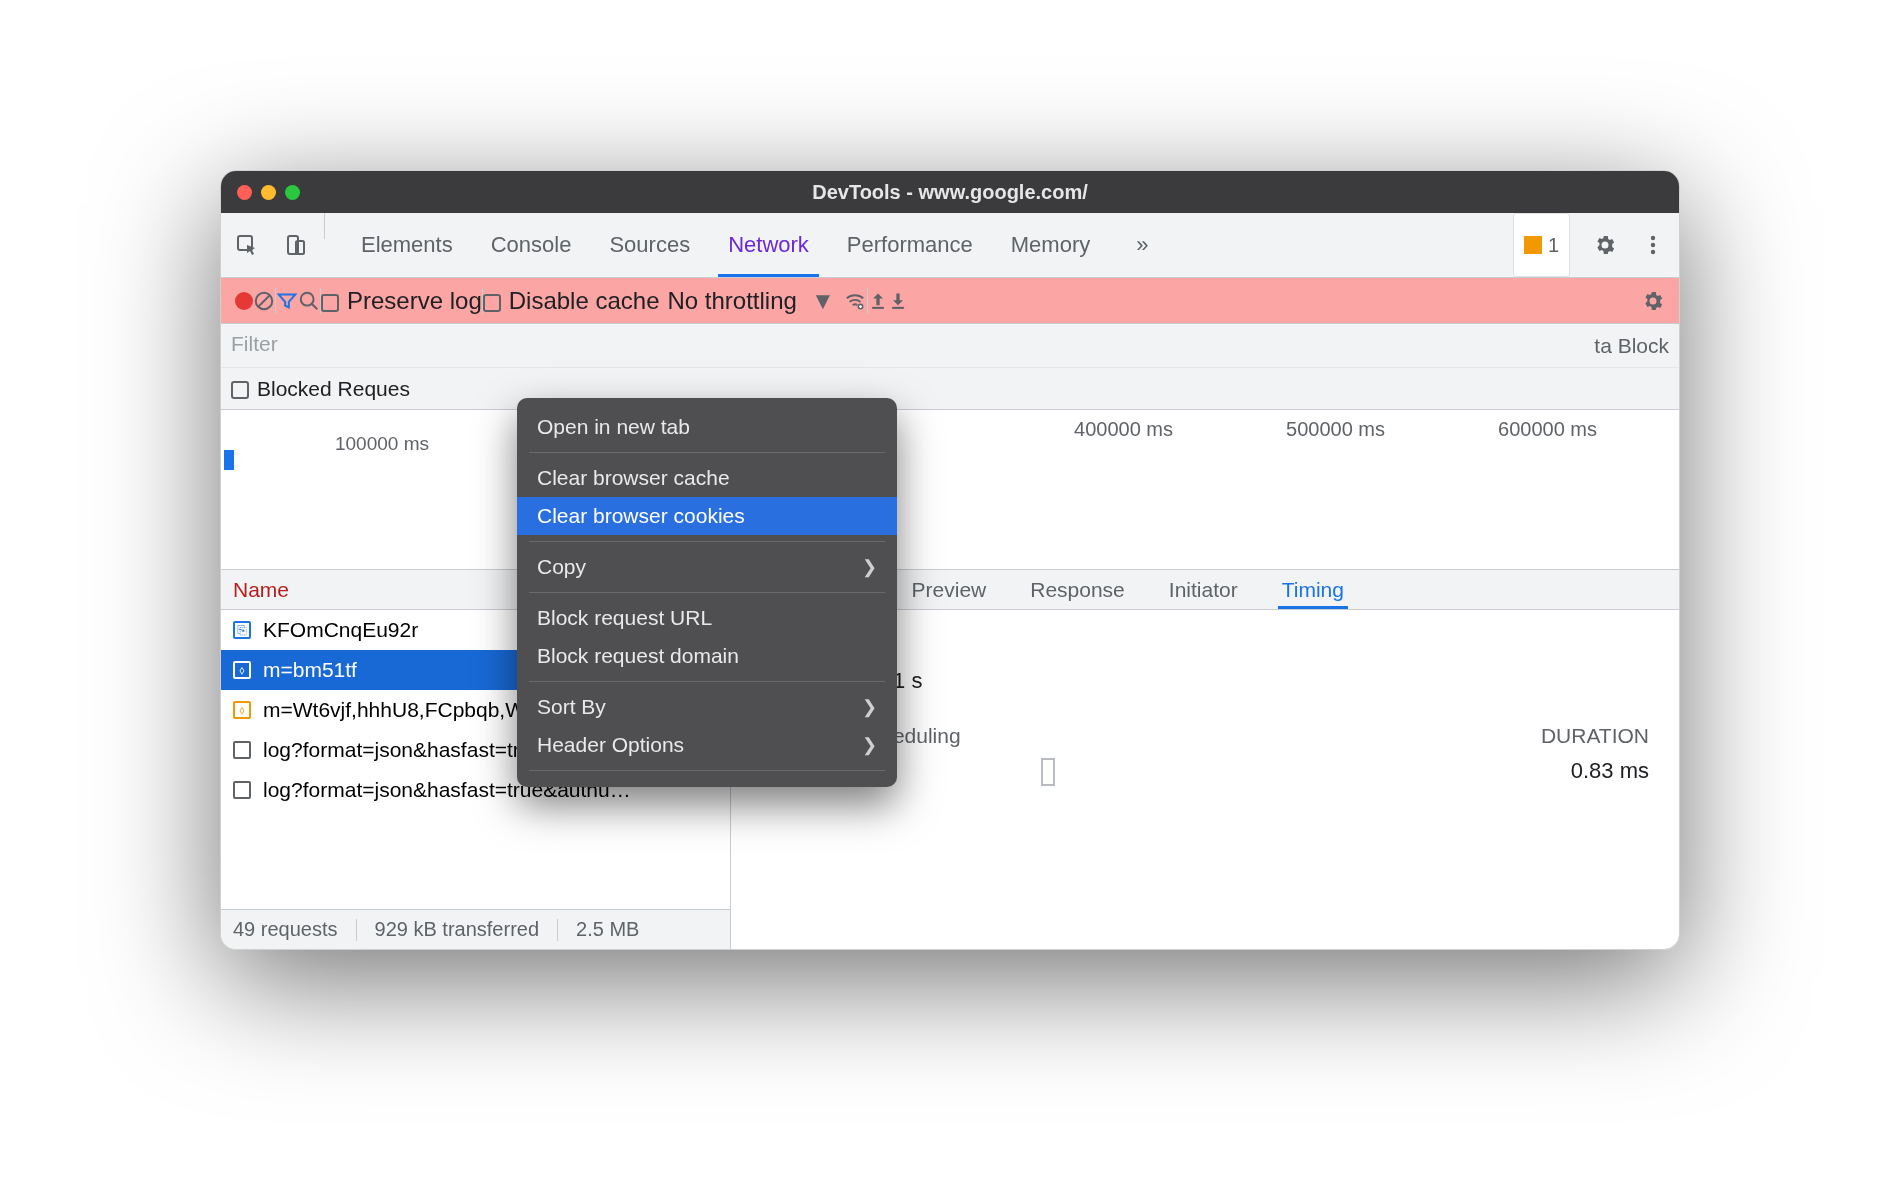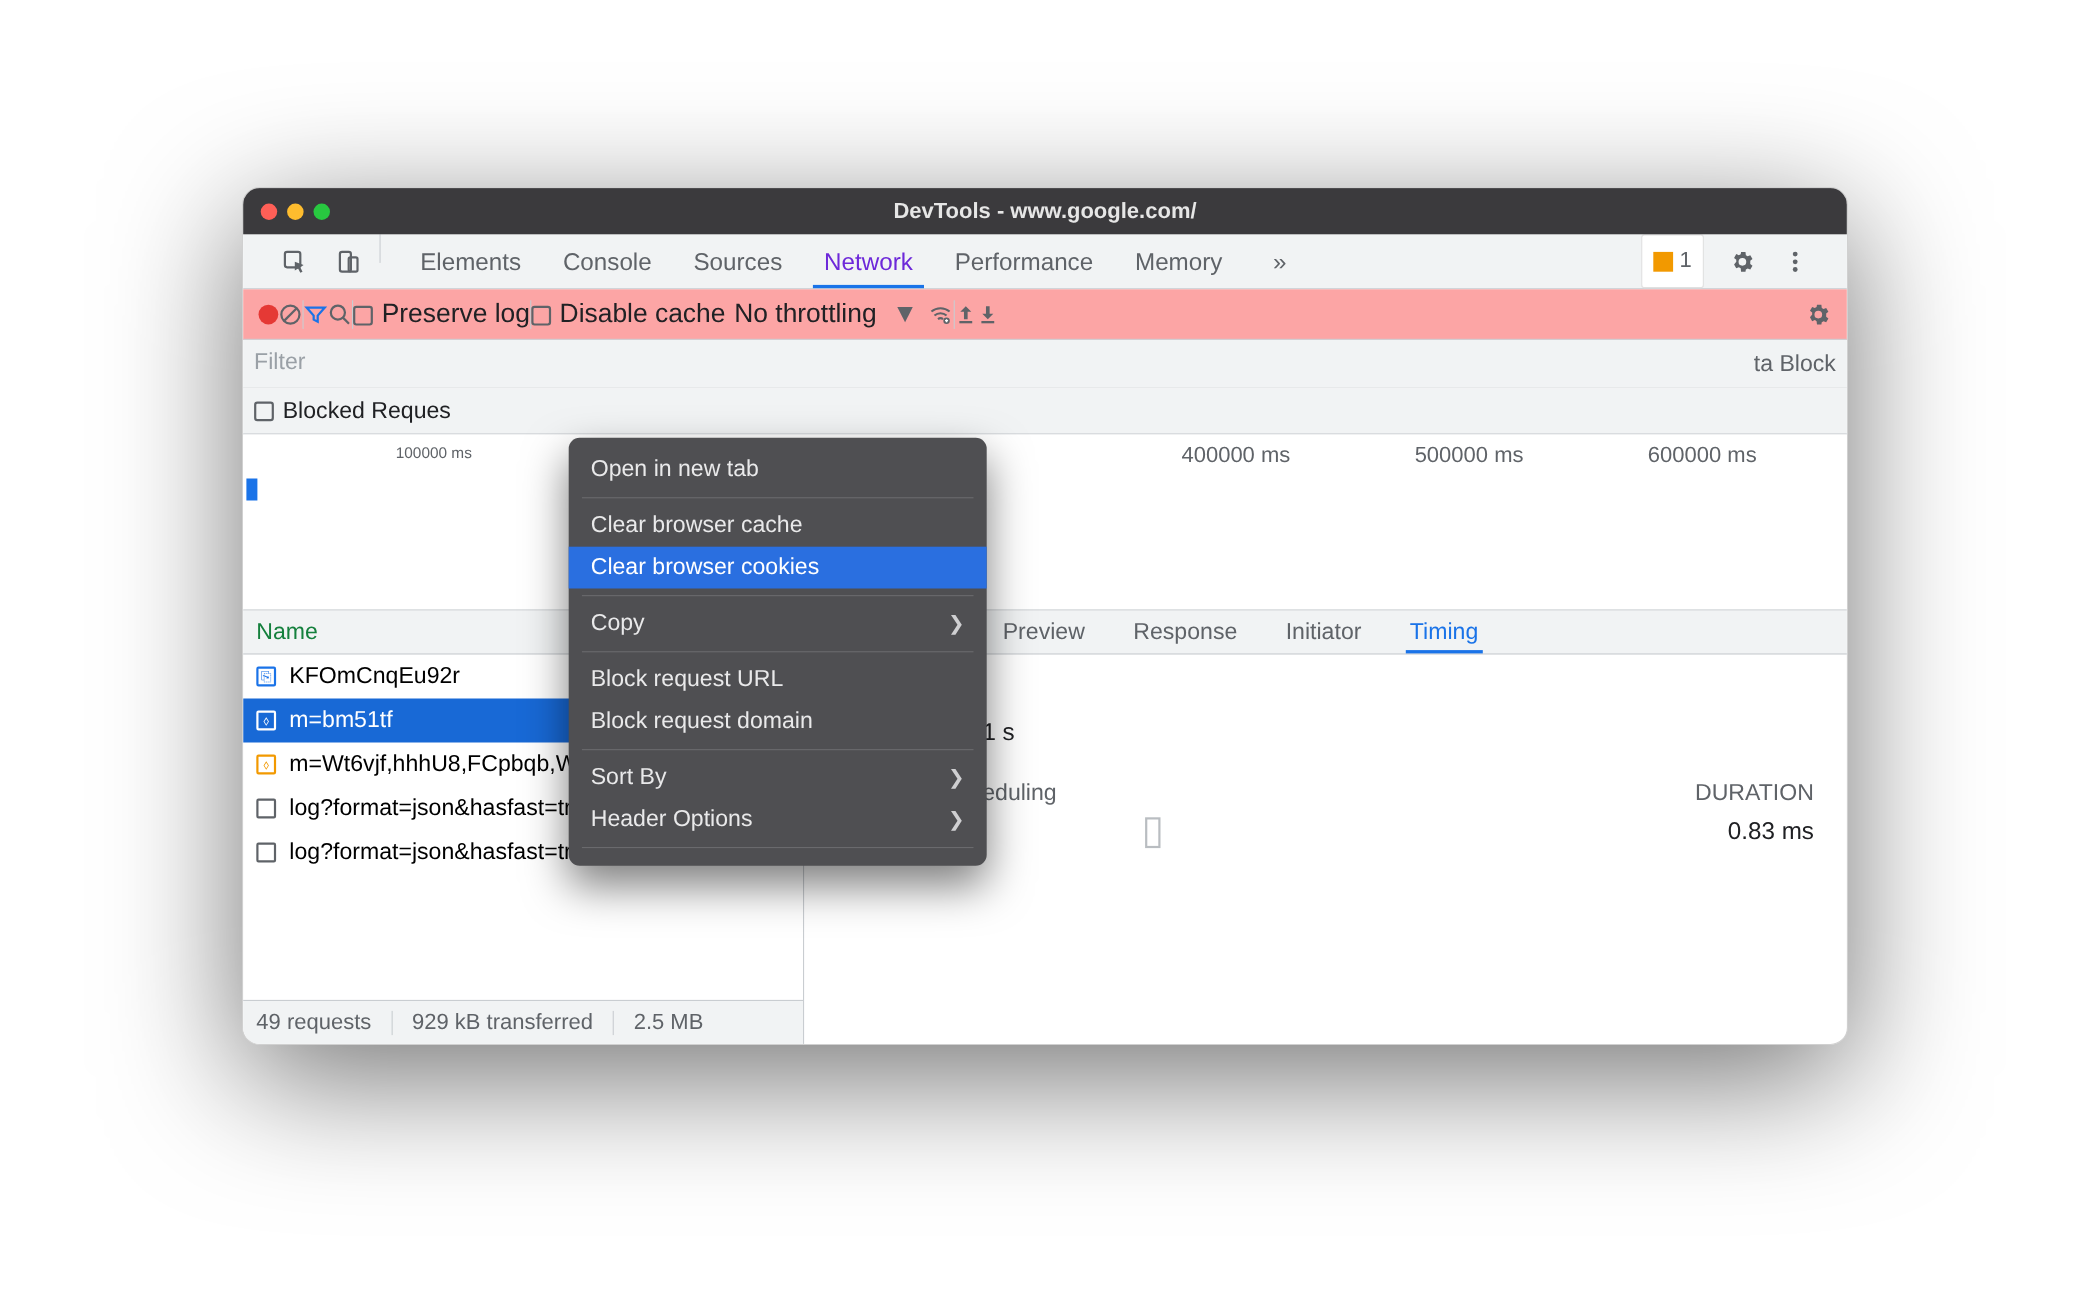--- a/index.html
+++ b/index.html
@@ -5,21 +5,21 @@
 * { box-sizing: border-box; margin: 0; padding: 0; font-family: -apple-system, "Helvetica Neue", Arial, sans-serif; }
 body { background: #fff; width: 1900px; height: 1180px; display:flex; align-items:center; justify-content:center; }
 .stage { width: 1460px; height: 840px; position: relative; }
 .shadow-wrap { position:absolute; inset:0; filter: drop-shadow(0 30px 60px rgba(0,0,0,.55)); }
 .window { width: 100%; height: 780px; background: #fff; border-radius: 16px; overflow: hidden; border: 1px solid #d0d0d0; display:flex; flex-direction:column; }
 
 .titlebar { height: 42px; background: #3b3a3d; display:flex; align-items:center; padding:0 16px; gap:9px; position:relative; }
 .tl-dot { width:15px; height:15px; border-radius:50%; }
 .tl-title { position:absolute; left:0; right:0; text-align:center; color:#e6e6e6; font-size:20px; font-weight:600; pointer-events:none;}
 
-.devtabs { height:50px; background:#f1f3f4; border-bottom:1px solid #c9cdd1; display:flex; align-items:stretch; padding:0 28px; gap:10px; }
+.devtabs { height:65px; background:#f1f3f4; border-bottom:1px solid #c9cdd1; display:flex; align-items:stretch; padding:0 7px; gap:10px; }
 .devtabs .icon-btn { width:38px; display:flex; align-items:center; justify-content:center; }
 .tablist { display:flex; gap:2px; margin-left:8px; }
 .tab { padding:0 18px; display:flex; align-items:center; font-size:22px; color:#5f6368; cursor:pointer; position:relative; }
 .tab.active { color:#6d28d9; }
 .tab.active::after { content:""; position:absolute; left:8px; right:8px; bottom:0; height:3px; background:#1a73e8; }
 .spacer { flex:1; }
 .issue-badge { display:flex; align-items:center; gap:6px; background:#fff; border:1px solid #e0e0e0; border-radius:3px; padding:2px 10px; font-size:20px; color:#5f6368; margin-right:6px;}
 .issue-badge .sq { width:18px; height:18px; background:#f29900; display:inline-block; }
 
 .toolbar { height:46px; background:#fca5a5; border-bottom:1px solid #c9cdd1; display:flex; align-items:center; padding:0 14px; gap:0; color:#202124; font-size:24px; }
@@ -35,27 +35,27 @@
 
 .typerow { background:#f1f3f4; display:flex; align-items:center; padding:6px 10px; gap:20px; font-size:21px; flex-wrap:wrap; border-bottom:1px solid #e4e6e8; }
 .pill { padding:2px 10px; border-radius:10px; }
 .pill.active { background:#d9dde1; color:#202124; }
 .typeitem { color:#202124; }
 
 .blockedrow { height:42px; background:#f1f3f4; border-bottom:1px solid #c9cdd1; display:flex; align-items:center; padding:0 10px; gap:10px; font-size:21px; color:#202124; }
 
 .timeline { height:160px; background:#fff; border-bottom:1px solid #c9cdd1; position:relative; }
 .timeline .ticks { position:absolute; top:8px; left:0; right:0; display:flex; }
-.tick-space { width:220px; text-align:right; padding-right:12px; font-size:14px; color:#5f6368; }
+.tick-space { width:220px; text-align:right; padding-right:12px; font-size:19px; color:#5f6368;margin-top:15px; }
 .tick { width:212px; text-align:right; font-size:20px; color:#5f6368; }
 .blue-nub { position:absolute; left:3px; top:40px; width:10px; height:20px; background:#1a73e8; }
 
 .split { flex:1; display:flex; min-height:0; }
 .leftpane { width:510px; border-right:1px solid #c9cdd1; display:flex; flex-direction:column; }
-.col-header { height:40px; background:#f1f3f4; border-bottom:1px solid #c9cdd1; display:flex; align-items:center; padding:0 12px; font-size:21px; color:#15803d; }
+.col-header { height:40px; background:#f1f3f4; border-bottom:1px solid #c9cdd1; display:flex; align-items:center; padding:0 12px; font-size:21px; color:#b91c1c; }
 .reqlist { flex:1; overflow:hidden; }
 .reqrow { height:40px; display:flex; align-items:center; gap:12px; padding:0 12px; font-size:21px; white-space:nowrap; overflow:hidden; text-overflow:ellipsis; }
 .reqrow.selected { background:#1869d6; color:#fff; }
 .ric { width:18px; height:18px; display:inline-flex; align-items:center; justify-content:center; border:2px solid #5f6368; border-radius:2px; font-size:12px; color:#5f6368; }
 .ric.css { border-color:#1a73e8; color:#1a73e8; }
 .ric.sel { border-color:#fff; color:#fff; }
 .ric.js { border-color:#f29900; color:#f29900; }
 .statusbar { height:40px; border-top:1px solid #c9cdd1; background:#f1f3f4; display:flex; align-items:center; padding:0 12px; gap:18px; font-size:20px; color:#5f6368; }
 .statusbar .sep2 { width:1px; height:22px; background:#c9cdd1; }
 

